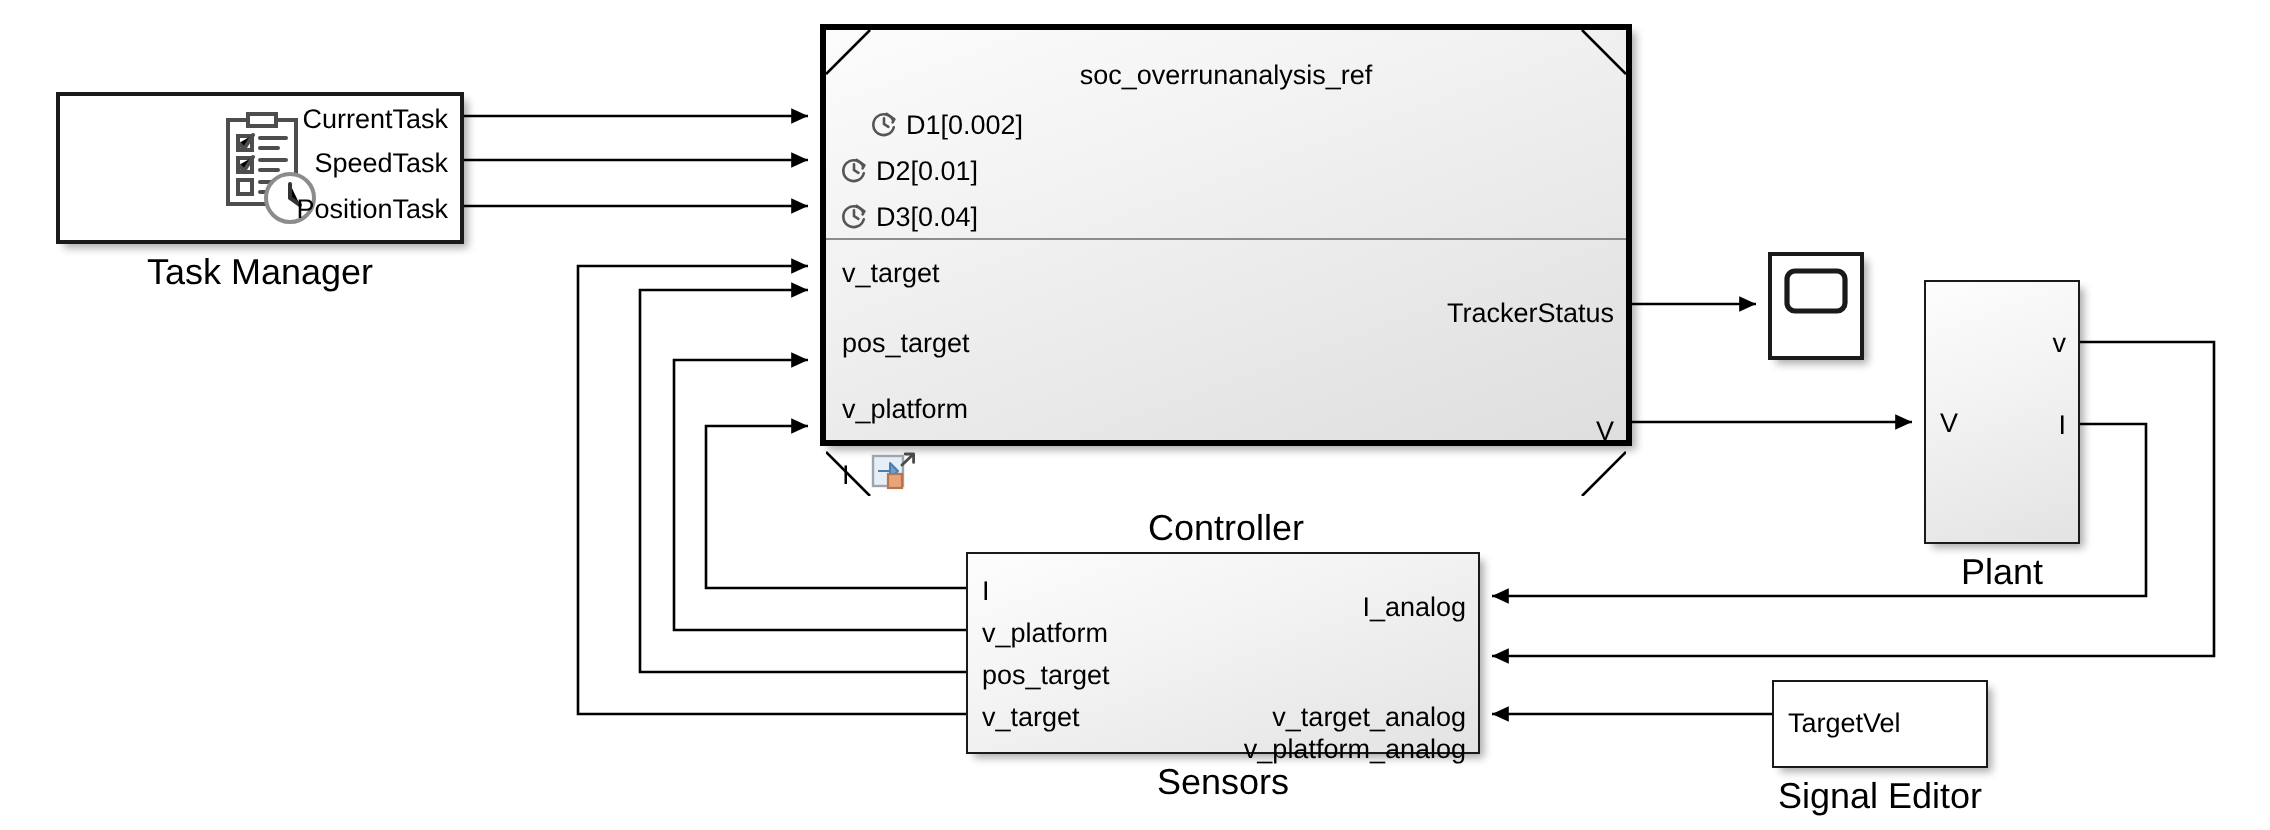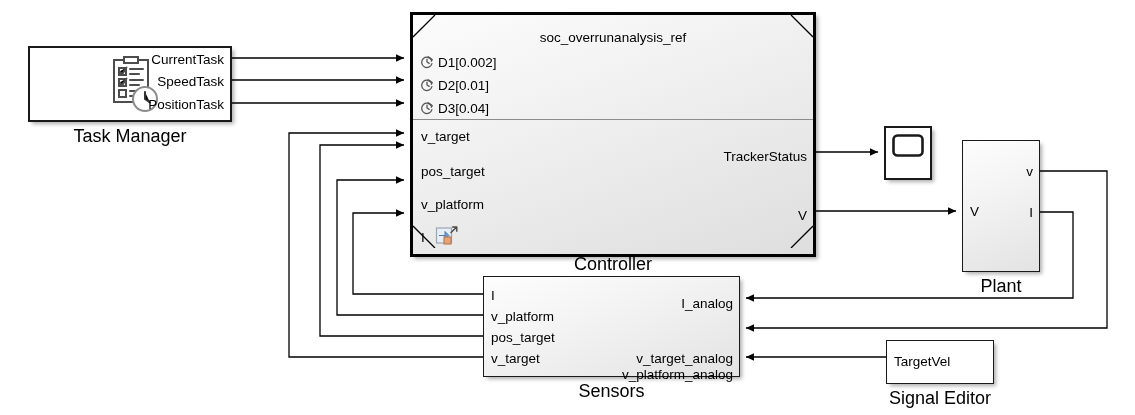--- a/index.html
+++ b/index.html
@@ -116,34 +116,34 @@
       <g stroke="#333" stroke-width="2" stroke-linecap="round">
         <path d="M39,36 L39,43 L44,46.5"></path>
       </g>
     </svg>
     <div class="port r" style="right:6px;top:5px;">CurrentTask</div>
     <div class="port r" style="right:6px;top:27px;margin-left:48px;">SpeedTask</div>
     <div class="port r" style="right:6px;top:50px;">PositionTask</div>
   </div>
   <div class="blabel" style="left:28px;top:126px;width:204px;">Task Manager</div>
 
-  <div class="blk modelref" style="left:410px;top:12px;width:406px;height:245px;">
+  <div class="blk modelref" style="left:410px;top:12px;width:406px;height:211px;">
 
     <svg style="position:absolute;left:0;top:0;" width="400" height="233">
       <g stroke="#000" stroke-width="1.3" fill="none">
         <path d="M0,22 L22,0"></path>
         <path d="M400,22 L378,0"></path>
         <path d="M0,211 L22,233"></path>
         <path d="M400,211 L378,233"></path>
       </g>
     </svg>
 
     <div class="hdr" style="top:15px;">soc_overrunanalysis_ref</div>
 
-    <div class="port" style="left:7px;top:40px;">
+    <div class="port" style="left:22px;top:40px;">
       <svg class="clk" width="14" height="14" viewBox="0 0 14 14">
         <path d="M11.6,5.2 A5.2,5.2 0 1 0 11.9,8.6" fill="none" stroke="#555" stroke-width="1.3" stroke-linecap="round"></path>
         <path d="M8.3,1.9 L12.2,4.6 L11.3,6.2" fill="none" stroke="#555" stroke-width="1.3" stroke-linecap="round" stroke-linejoin="round"></path>
         <path d="M7,4.1 L7,7 L9.2,8.4" fill="none" stroke="#555" stroke-width="1.3" stroke-linecap="round"></path>
       </svg><span>D1[0.002]</span>
     </div>
     <div class="port" style="left:7px;top:63px;">
       <svg class="clk" width="14" height="14" viewBox="0 0 14 14">
         <path d="M11.6,5.2 A5.2,5.2 0 1 0 11.9,8.6" fill="none" stroke="#555" stroke-width="1.3" stroke-linecap="round"></path>
         <path d="M8.3,1.9 L12.2,4.6 L11.3,6.2" fill="none" stroke="#555" stroke-width="1.3" stroke-linecap="round" stroke-linejoin="round"></path>

